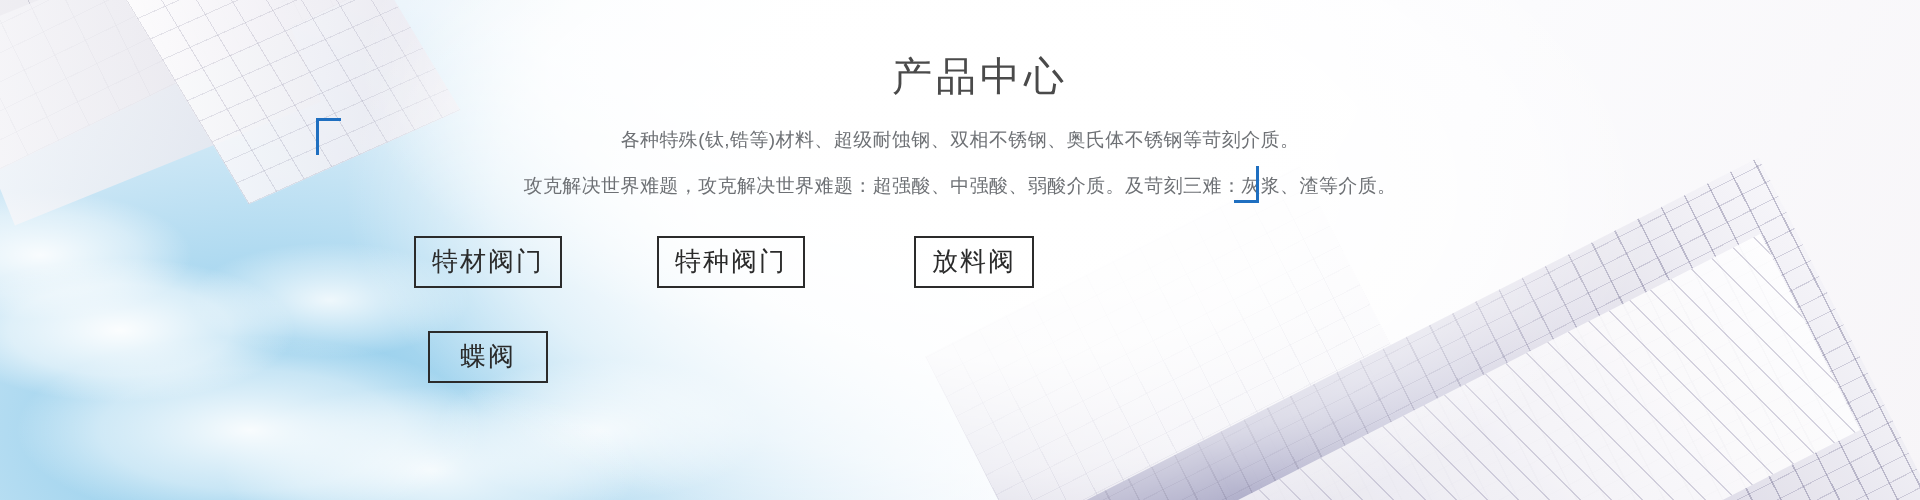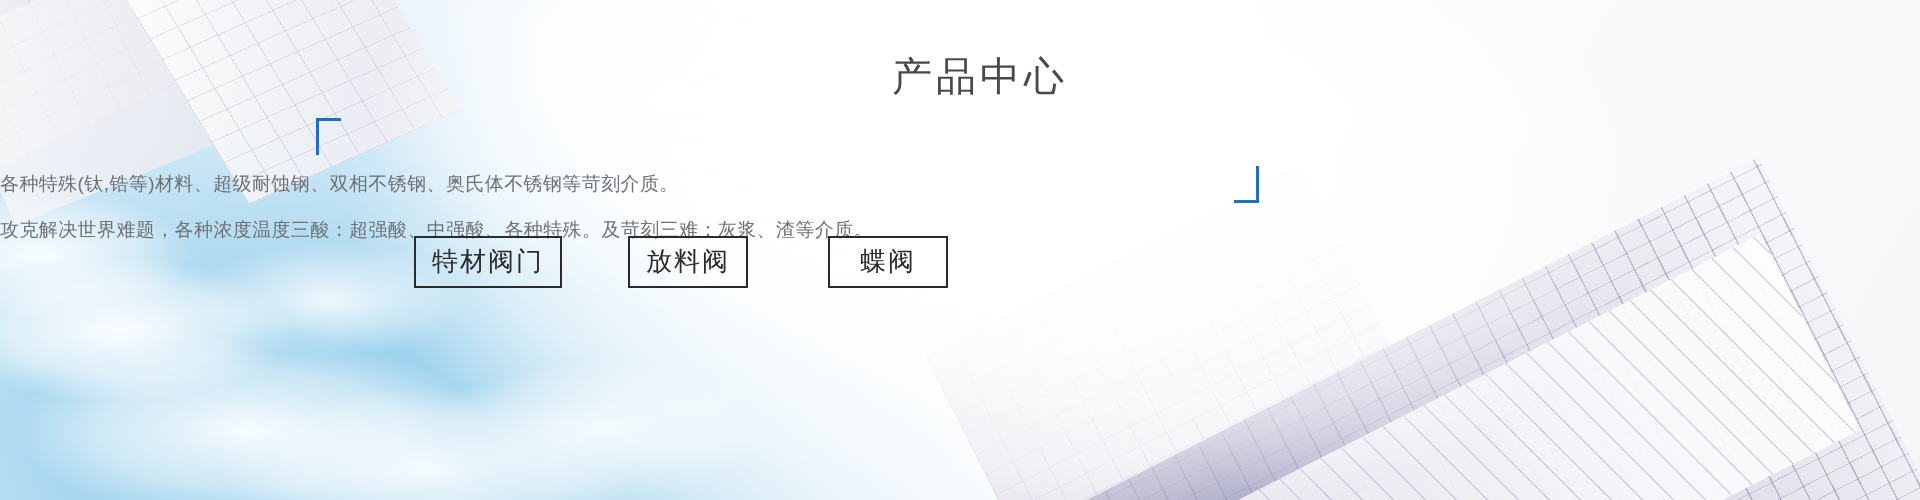--- a/index.html
+++ b/index.html
@@ -116,45 +116,44 @@
 
   .page-title{
     position:absolute;left:0;right:0;top:52px;
     text-align:center;
     font-size:40px;line-height:1.2;letter-spacing:4px;
     color:#4a4a4a;font-weight:400;padding-left:40px;
   }
 
   .desc{
     position:absolute;left:0;right:0;
-    text-align:left;
+    text-align:center;
     font-size:19px;line-height:1.5;letter-spacing:.4px;
     color:#6e7175;font-weight:400;
     white-space:nowrap;
-    margin-top:44px;
   }
   .desc-1{top:126px;}
   .desc-2{top:172px;}
 
   
   .bracket{position:absolute;width:22px;height:34px;}
   .bracket-tl{
     left:316px;top:118px;
     border-top:3px solid #1f6fc0;border-left:3px solid #1f6fc0;
   }
   .bracket-br{
     left:1234px;top:166px;
     border-bottom:3px solid #1f6fc0;border-right:3px solid #1f6fc0;
   }
 
   
   .cat-grid{
     position:absolute;left:388px;top:236px;width:800px;
     display:flex;flex-wrap:wrap;
-    column-gap:0;row-gap:18px;
+    column-gap:0;row-gap:18px;gap:43px;
   }
   .cat-cell{width:200px;display:flex;justify-content:center;}
   .cat-btn{
     border:2px solid #2b2b2b;
     background:transparent;
     color:#2b2b2b;
     font-size:26px;line-height:1;
     letter-spacing:2px;
     padding:10px 16px 12px;
     min-width:120px;
@@ -194,30 +193,33 @@
   <div class="bg-layer bg-veil"></div>
 
   <div class="content">
 
     <div class="page-title">产品中心</div>
 
     <div class="bracket bracket-tl"></div>
 
     <div class="desc desc-1">各种特殊(钛,锆等)材料、超级耐蚀钢、双相不锈钢、奥氏体不锈钢等苛刻介质。</div>
 
-    <div class="desc desc-2">攻克解决世界难题，各种浓度温度三酸：超强酸、中强酸、各种特殊。及苛刻三难：灰浆、渣等介质。</div>
+    <div class="desc desc-2">攻克解决世界难题，攻克解决世界难题：超强酸、中强酸、弱酸介质。及苛刻三难：灰浆、渣等介质。</div>
 
     <div class="bracket bracket-br"></div>
 
     <div class="cat-grid">
 
       <div class="cat-cell">
         <button class="cat-btn w4" type="button">特材阀门</button>
       </div>
 
+      <div class="cat-cell">
+        <button class="cat-btn w4" type="button">特种阀门</button>
+      </div>
 
 
 
       <div class="cat-cell">
         <button class="cat-btn" type="button">放料阀</button>
       </div>
 
       <div class="cat-cell">
         <button class="cat-btn" type="button">蝶阀</button>
       </div>

